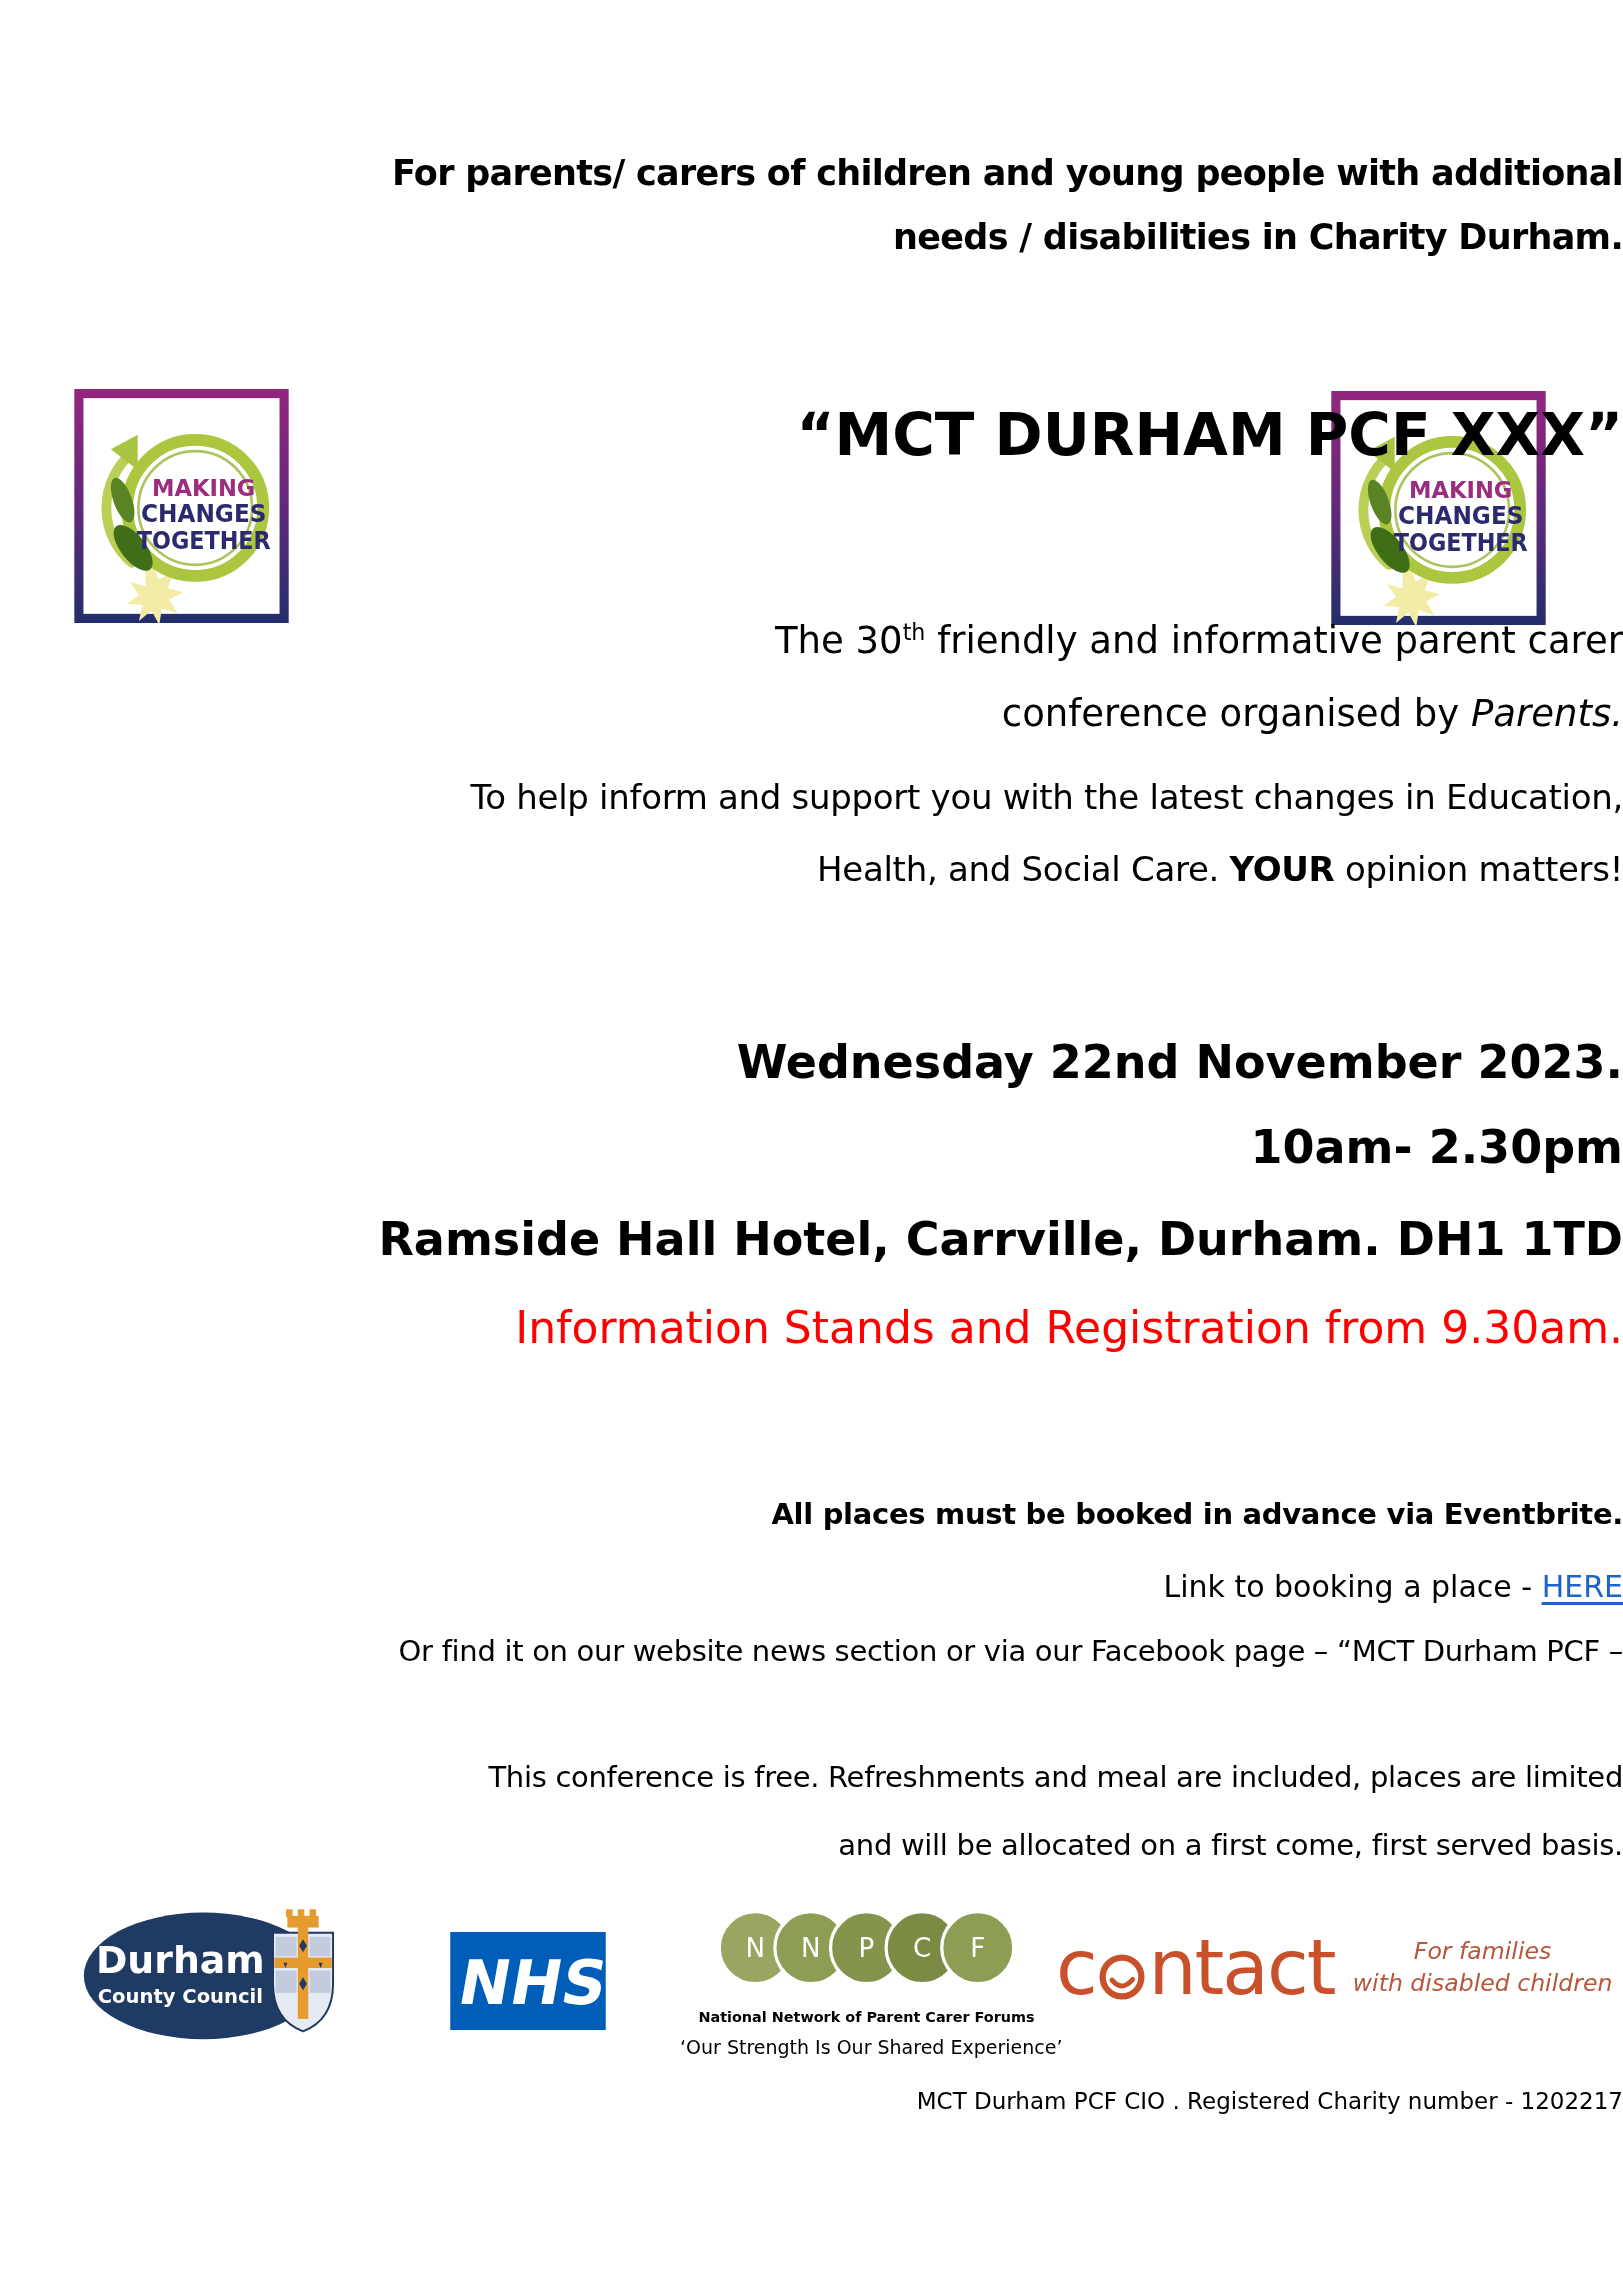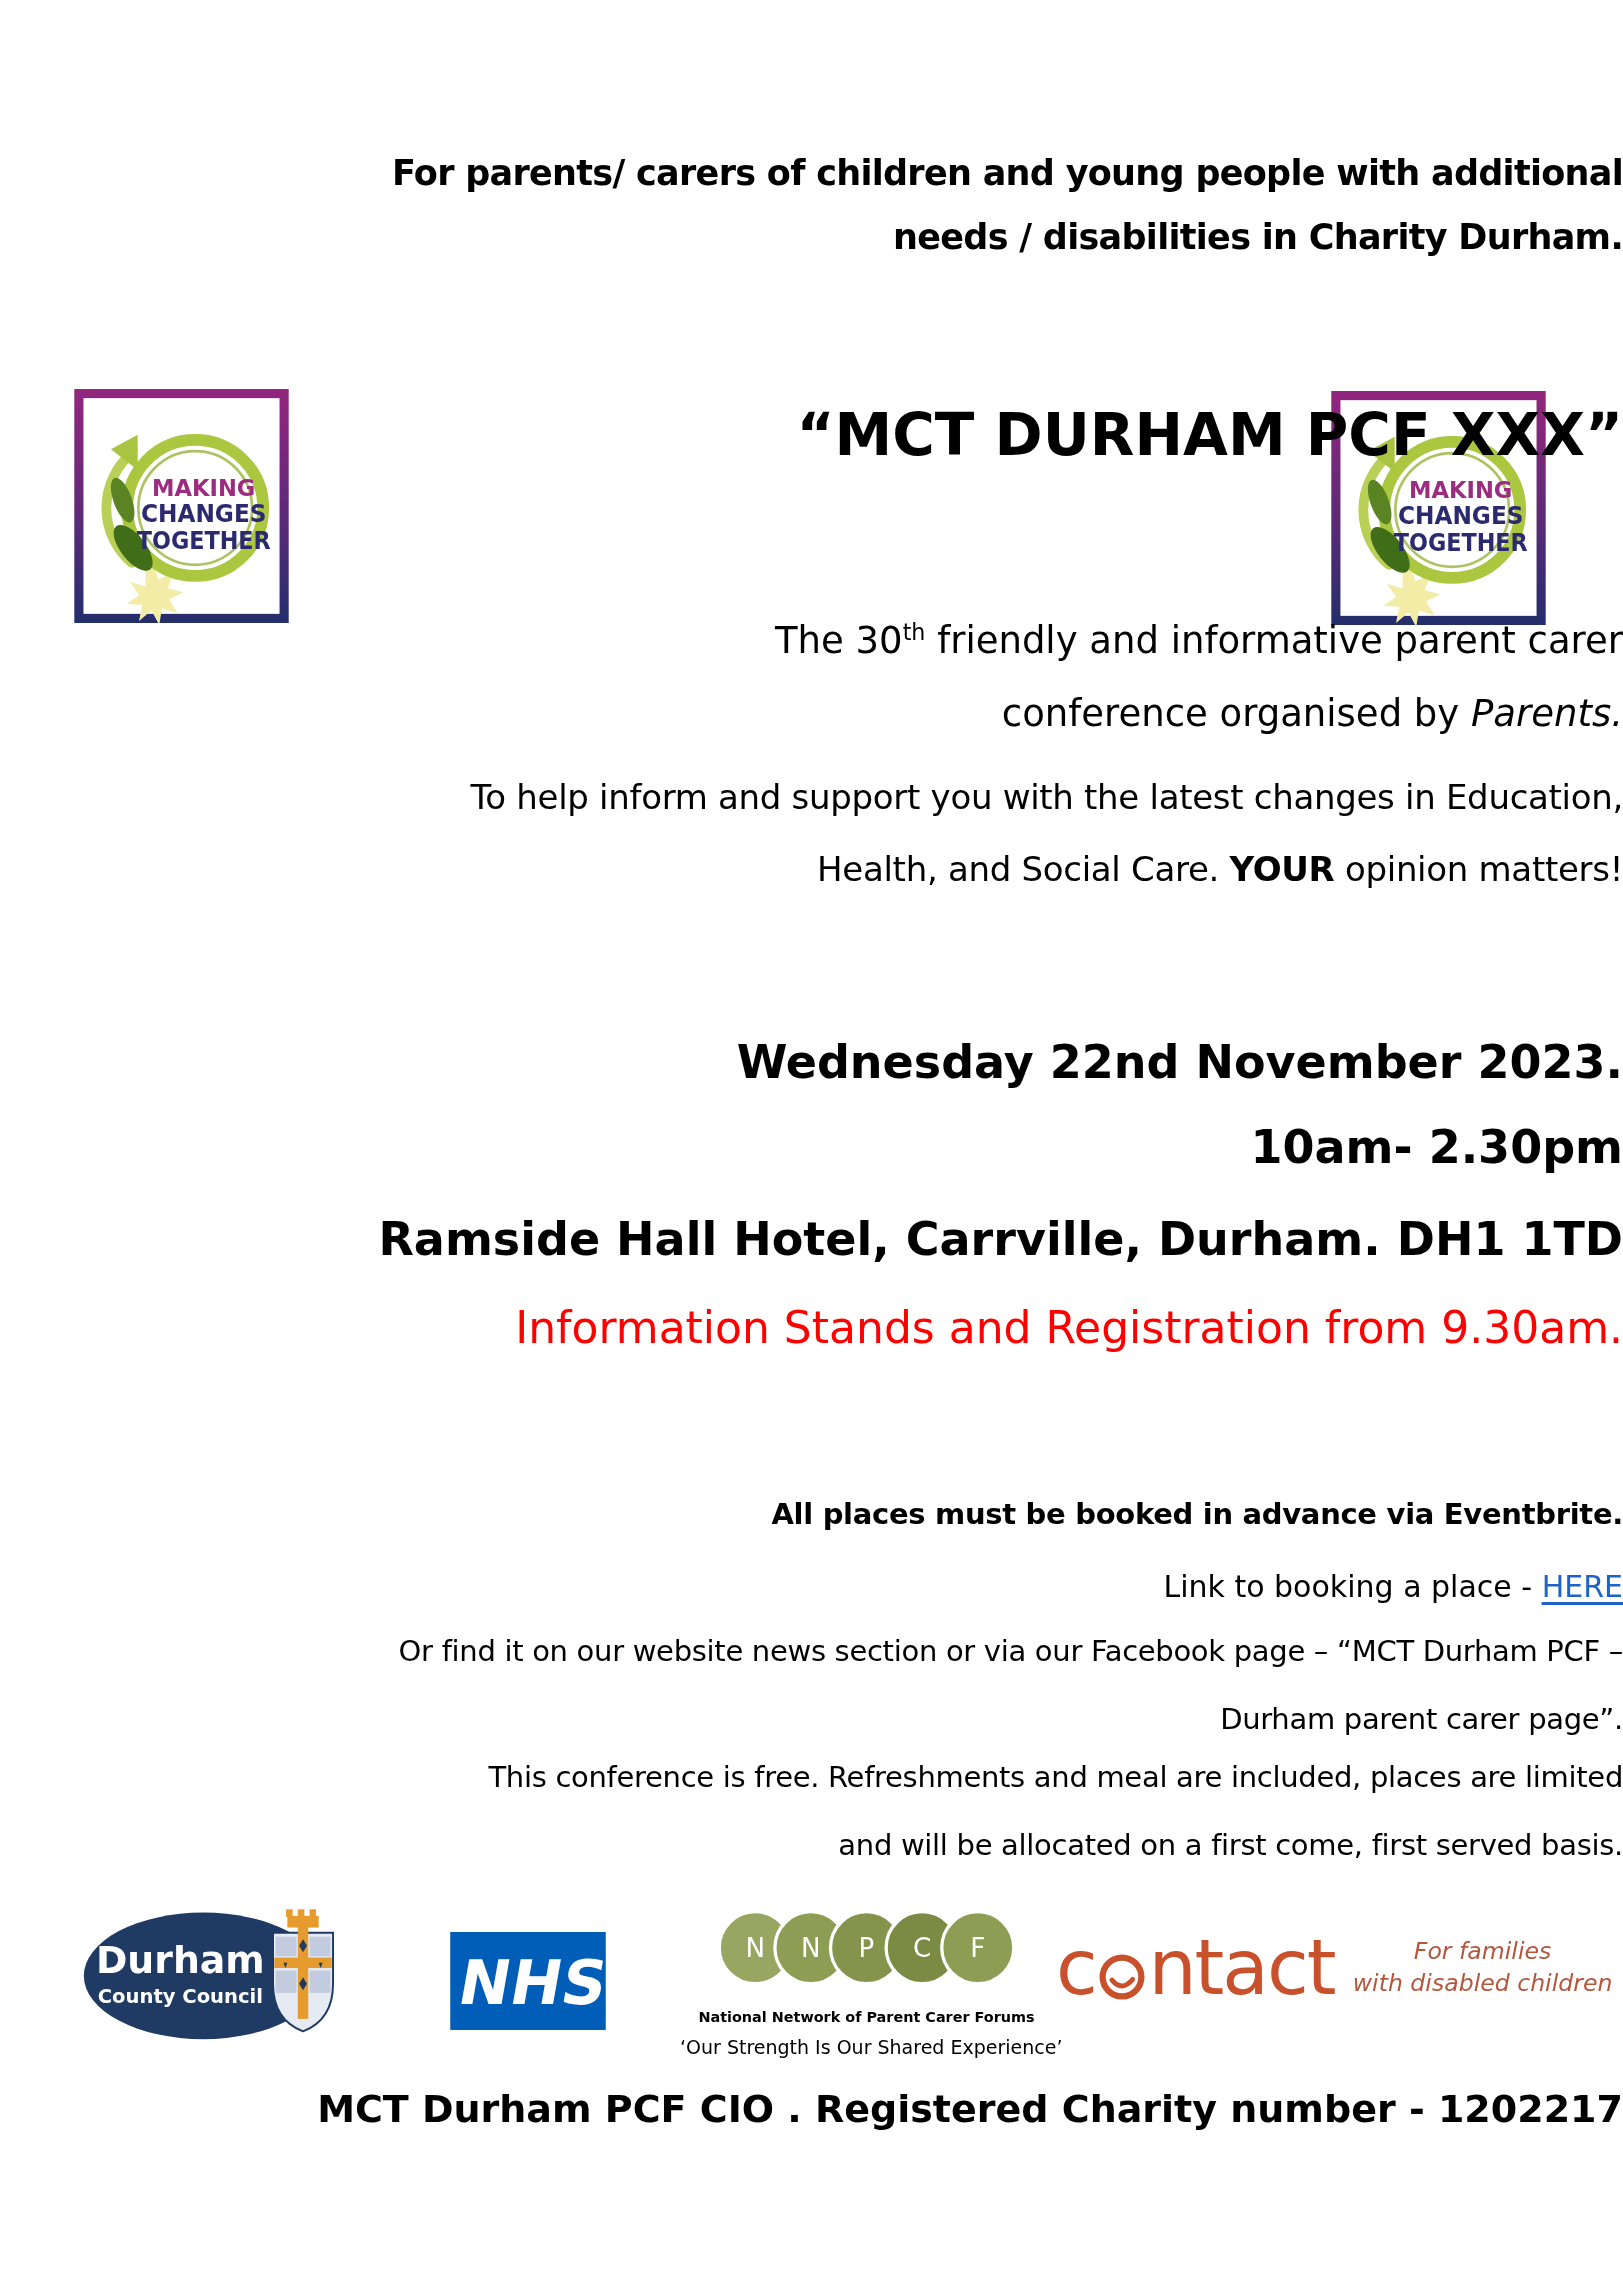--- a/index.html
+++ b/index.html
@@ -9,21 +9,21 @@
   .row { position:absolute; left:0; width:100%; text-align:right; white-space:nowrap; line-height:1.15; }
   .hdr   { font-size:35px; font-weight:bold; letter-spacing:-0.7px; }
   .title { font-size:58px; font-weight:bold; }
   .intro { font-size:37px; }
   .sup-t { font-size:34px; letter-spacing:-0.3px; }
   .event { font-size:46px; font-weight:bold; }
   .reg   { font-size:44px; color:#ff0000;padding-left:10px; }
   .adv   { font-size:29px; font-weight:bold; letter-spacing:-0.3px; }
   .link-row { font-size:30px; }
   .body-t { font-size:29px; letter-spacing:-0.3px; }
-  .footer { font-size:38px; font-weight:bold; }
+  .footer { font-size:23px; font-weight:normal; }
   sup { font-size:60%; vertical-align:super; }
   .here { color:#1f63c8; text-decoration:underline; text-underline-offset:5.2px; text-decoration-thickness:2.6px; }
 
   .logo-box { position:absolute; }
   svg text { font-family:"DejaVu Sans", sans-serif; }
 
   .nnpcf { position:absolute; left:680px; top:1894px; width:373px; text-align:center; }
   .nnpcf .cap1 { font-size:14.4px; font-weight:bold; margin-top:5.2px; white-space:nowrap; }
   .nnpcf .cap2 { font-size:19px; font-weight:normal; margin-top:10.5px; white-space:nowrap; }
 
@@ -97,21 +97,20 @@
   <div class="row sup-t" style="top:850px"><span>Health, and Social Care. </span><b>YOUR</b><span> opinion matters!</span></div>
 
   <div class="row event" style="top:1036px">Wednesday 22nd November 2023.</div>
   <div class="row event" style="top:1121px">10am- 2.30pm</div>
   <div class="row event" style="top:1213px">Ramside Hall Hotel, Carrville, Durham. DH1 1TD</div>
   <div class="row reg" style="top:1303px">Information Stands and Registration from 9.30am.</div>
 
   <div class="row adv" style="top:1498px">All places must be booked in advance via Eventbrite.</div>
   <div class="row link-row" style="top:1570px"><span>Link to booking a place - </span><a href="#" class="here">HERE</a></div>
   <div class="row body-t" style="top:1635px">Or find it on our website news section or via our Facebook page – “MCT Durham PCF –</div>
-  <div class="row body-t" style="top:1703px">Durham parent carer page”.</div>
   <div class="row body-t" style="top:1761px">This conference is free. Refreshments and meal are included, places are limited</div>
   <div class="row body-t" style="top:1829px">and will be allocated on a first come, first served basis.</div>
 
   <div class="logo-box" style="left:82px; top:1908px;">
     <svg width="262" height="137" viewBox="0 0 400 210">
       <ellipse cx="185" cy="104" rx="183" ry="97" fill="#1f3a63"></ellipse>
       <text x="150" y="100" text-anchor="middle" font-size="58" font-weight="bold" fill="#ffffff">Durham</text>
       <text x="150" y="146" text-anchor="middle" font-size="30" font-weight="bold" fill="#ffffff">County Council</text>
       <g>
         <path d="M292 38 h92 v78 c0 42 -20 63 -46 73 c-26 -10 -46 -31 -46 -73 Z" fill="#e6eaf2" stroke="#203a63" stroke-width="3"></path>

